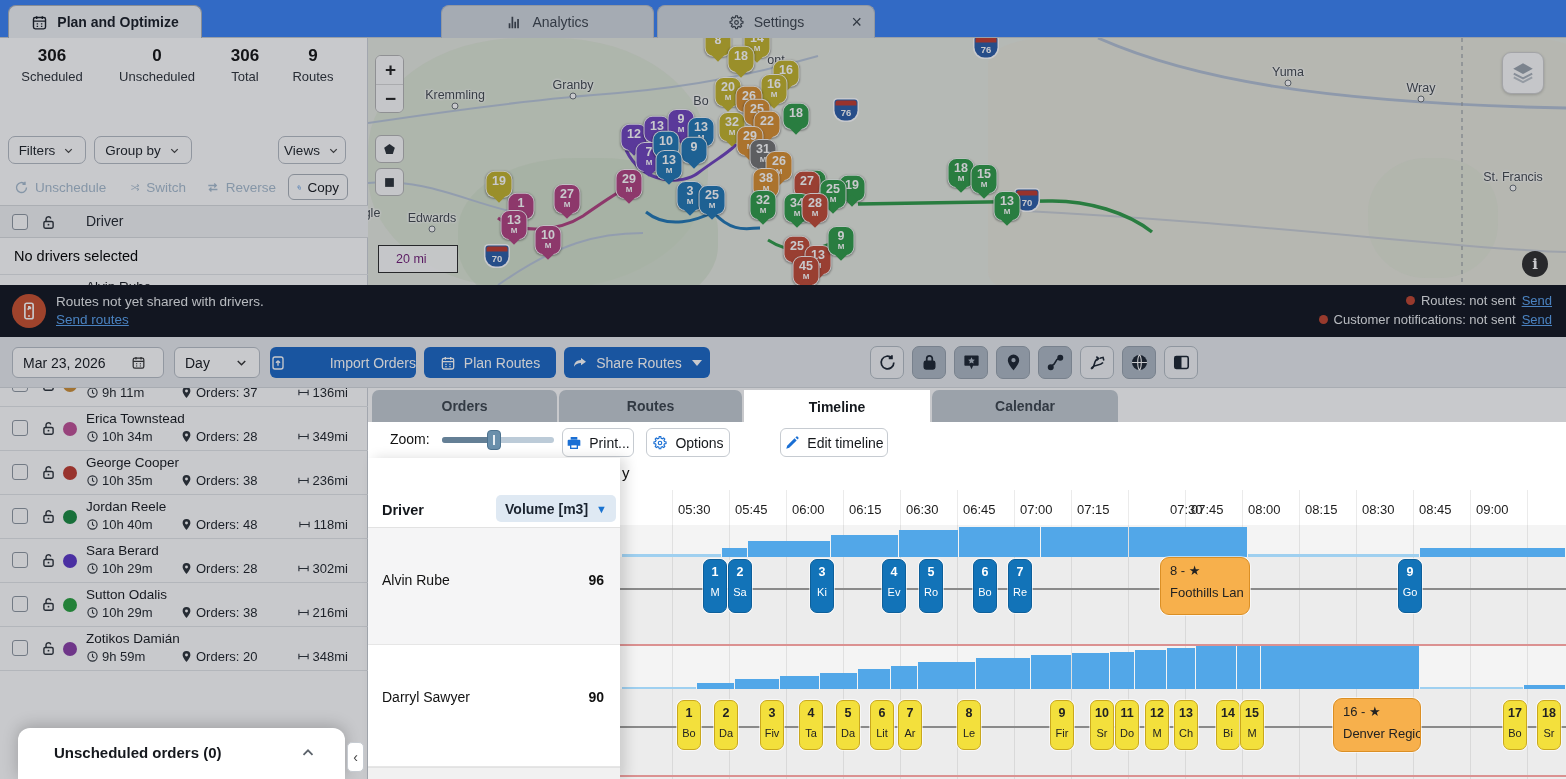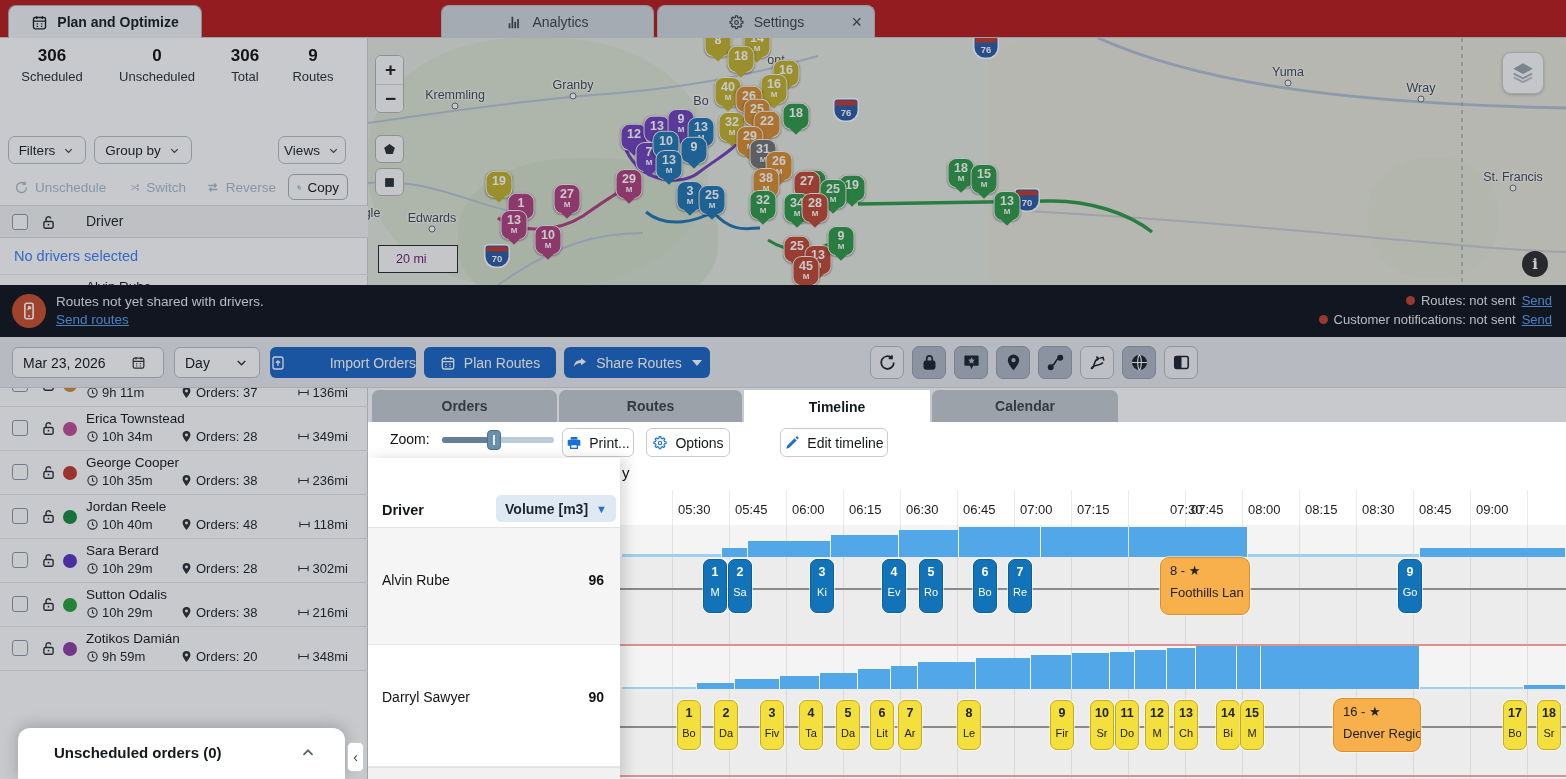--- a/index.html
+++ b/index.html
@@ -5,21 +5,21 @@
   * { box-sizing: border-box; margin: 0; padding: 0; }
   html,body { width:1566px; height:779px; overflow:hidden; }
   body { font-family:"Liberation Sans", sans-serif; background:#fff; }
   #root { position:relative; width:1566px; height:779px; overflow:hidden; background:#fff; }
   .abs { position:absolute; }
   svg { display:block; }
   .ic { display:inline-flex; align-items:center; justify-content:center; }
   .ic svg { width:100%; height:100%; }
 
   
-  .tabbar { position:absolute; left:0; top:0; width:1566px; height:38px; background:#b91c1c; border-bottom:1px solid #c3c9d0; }
+  .tabbar { position:absolute; left:0; top:0; width:1566px; height:38px; background:#3b82f6; border-bottom:1px solid #c3c9d0; }
   .tab { position:absolute; top:5px; height:33px; border-radius:8px 8px 0 0; display:flex; align-items:center; justify-content:center; gap:9px; font-size:14px; color:#3c444e; background:#d2d8de; border:1px solid #b8bfc7; border-bottom:none; cursor:pointer; }
   .tab.active { background:#f0f2f5; color:#171c24; font-weight:bold; border-color:#aab1b9; }
   .tab .ic { width:17px; height:17px; color:inherit; }
   .tab-close { position:absolute; right:12px; font-size:18px; color:#3c444e; line-height:1; }
 
   
   .sidebar { position:absolute; left:0; top:38px; width:368px; height:741px; background:#fff; border-right:1px solid #cdd2d8; }
   .stat { position:absolute; top:8px; text-align:center; transform:translateX(-50%); }
   .stat .v { font-size:17px; font-weight:bold; color:#111; }
   .stat .l { font-size:13px; color:#2c3138; margin-top:3px; }
@@ -30,21 +30,21 @@
   .ddl { position:absolute; top:98px; height:28px; border:1px solid #b6bcc4; border-radius:7px; background:#fff; display:flex; align-items:center; justify-content:center; gap:7px; font-size:13.5px; color:#1c2127; cursor:pointer; }
   .ddl .ic { width:13px; height:13px; color:#444; }
   .actrow { position:absolute; left:0; top:136px; width:368px; height:30px; }
   .abtn { position:absolute; top:0; height:26px; display:flex; align-items:center; gap:6px; font-size:13.5px; border-radius:6px; padding:0 8px; }
   .abtn.disabled { color:#a8bccf; }
   .abtn.disabled .ic { color:#a8bccf; }
   .abtn.enabled { border:1px solid #aab1b9; background:#fff; color:#15181d; }
   .abtn .ic { width:15px; height:15px; }
   .abtn.enabled .ic { color:#1a6fd4; }
   .tbl-head { position:absolute; left:0; top:167px; width:368px; height:33px; background:#f2f3f5; border-top:1px solid #d9dcdf; border-bottom:1px solid #d9dcdf; font-size:14px; color:#23282f; }
-  .no-sel { position:absolute; left:0; top:200px; width:368px; height:37px; line-height:37px; padding-left:14px; font-size:14.5px; color:#3b82f6; border-bottom:1px solid #e4e6e9; }
+  .no-sel { position:absolute; left:0; top:200px; width:368px; height:37px; line-height:37px; padding-left:14px; font-size:14.5px; color:#000000; border-bottom:1px solid #e4e6e9; }
   .cbx { position:absolute; left:12px; width:16px; height:16px; border:1.5px solid #8f97a1; border-radius:3px; background:#fff; }
   .lk { position:absolute; left:40px; width:17px; height:17px; color:#2b3138; }
   .drv-row { position:absolute; left:0; width:368px; height:44px; border-bottom:1px solid #e4e6e9; }
   .drv-row .cbx { top:13px; } .drv-row .lk { top:13px; }
   .dot { position:absolute; left:63px; top:15px; width:14px; height:14px; border-radius:50%; }
   .drv-name { position:absolute; left:86px; top:4px; font-size:13.5px; color:#15181d; }
   .drv-meta { position:absolute; left:86px; top:22px; width:272px; font-size:13px; color:#1d2228; display:flex; align-items:center; }
   .drv-meta .ic { width:13px; height:13px; color:#2b3138; margin-right:3px; }
   .m-time { width:94px; display:flex; align-items:center; }
   .m-ord { width:110px; display:flex; align-items:center; }
@@ -611,21 +611,21 @@
         <div class="pin" style="left: 350px; top: 8px; background: rgb(195, 179, 43);">
           <div class="n">8</div>
         </div>
         <div class="pin" style="left: 373px; top: 24px; background: rgb(195, 179, 43);">
           <div class="n">18</div>
         </div>
         <div class="pin" style="left: 418px; top: 38px; background: rgb(195, 179, 43);">
           <div class="n">16</div>
         </div>
         <div class="pin hasm" style="left: 360px; top: 57px; background: rgb(195, 179, 43);">
-          <div class="n">40</div>
+          <div class="n">20</div>
           <div class="m">M</div>
         </div>
         <div class="pin hasm" style="left: 406px; top: 54px; background: rgb(195, 179, 43);">
           <div class="n">16</div>
           <div class="m">M</div>
         </div>
         <div class="pin hasm" style="left: 364px; top: 92px; background: rgb(195, 179, 43);">
           <div class="n">32</div>
           <div class="m">M</div>
         </div>

